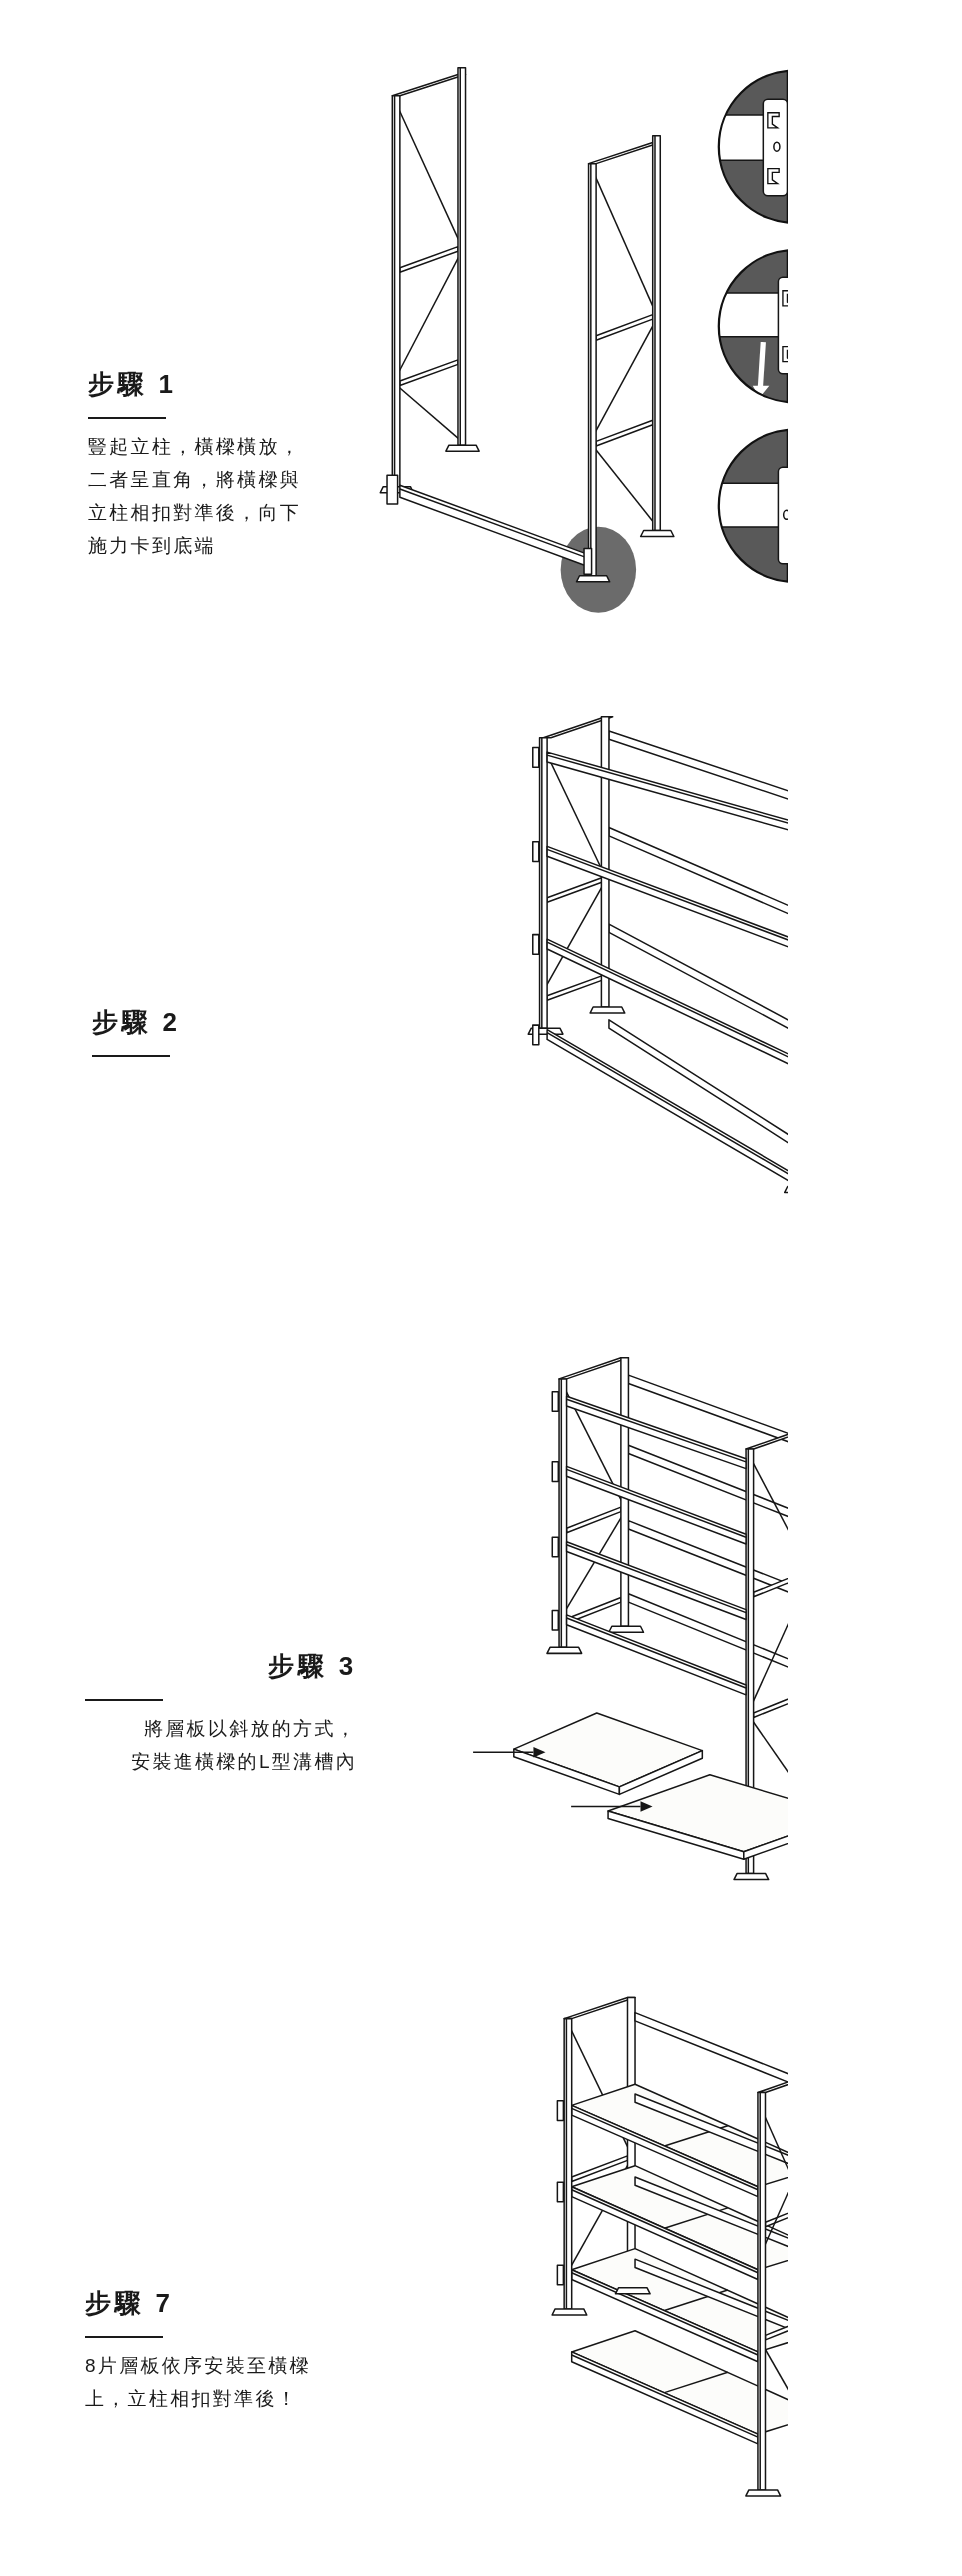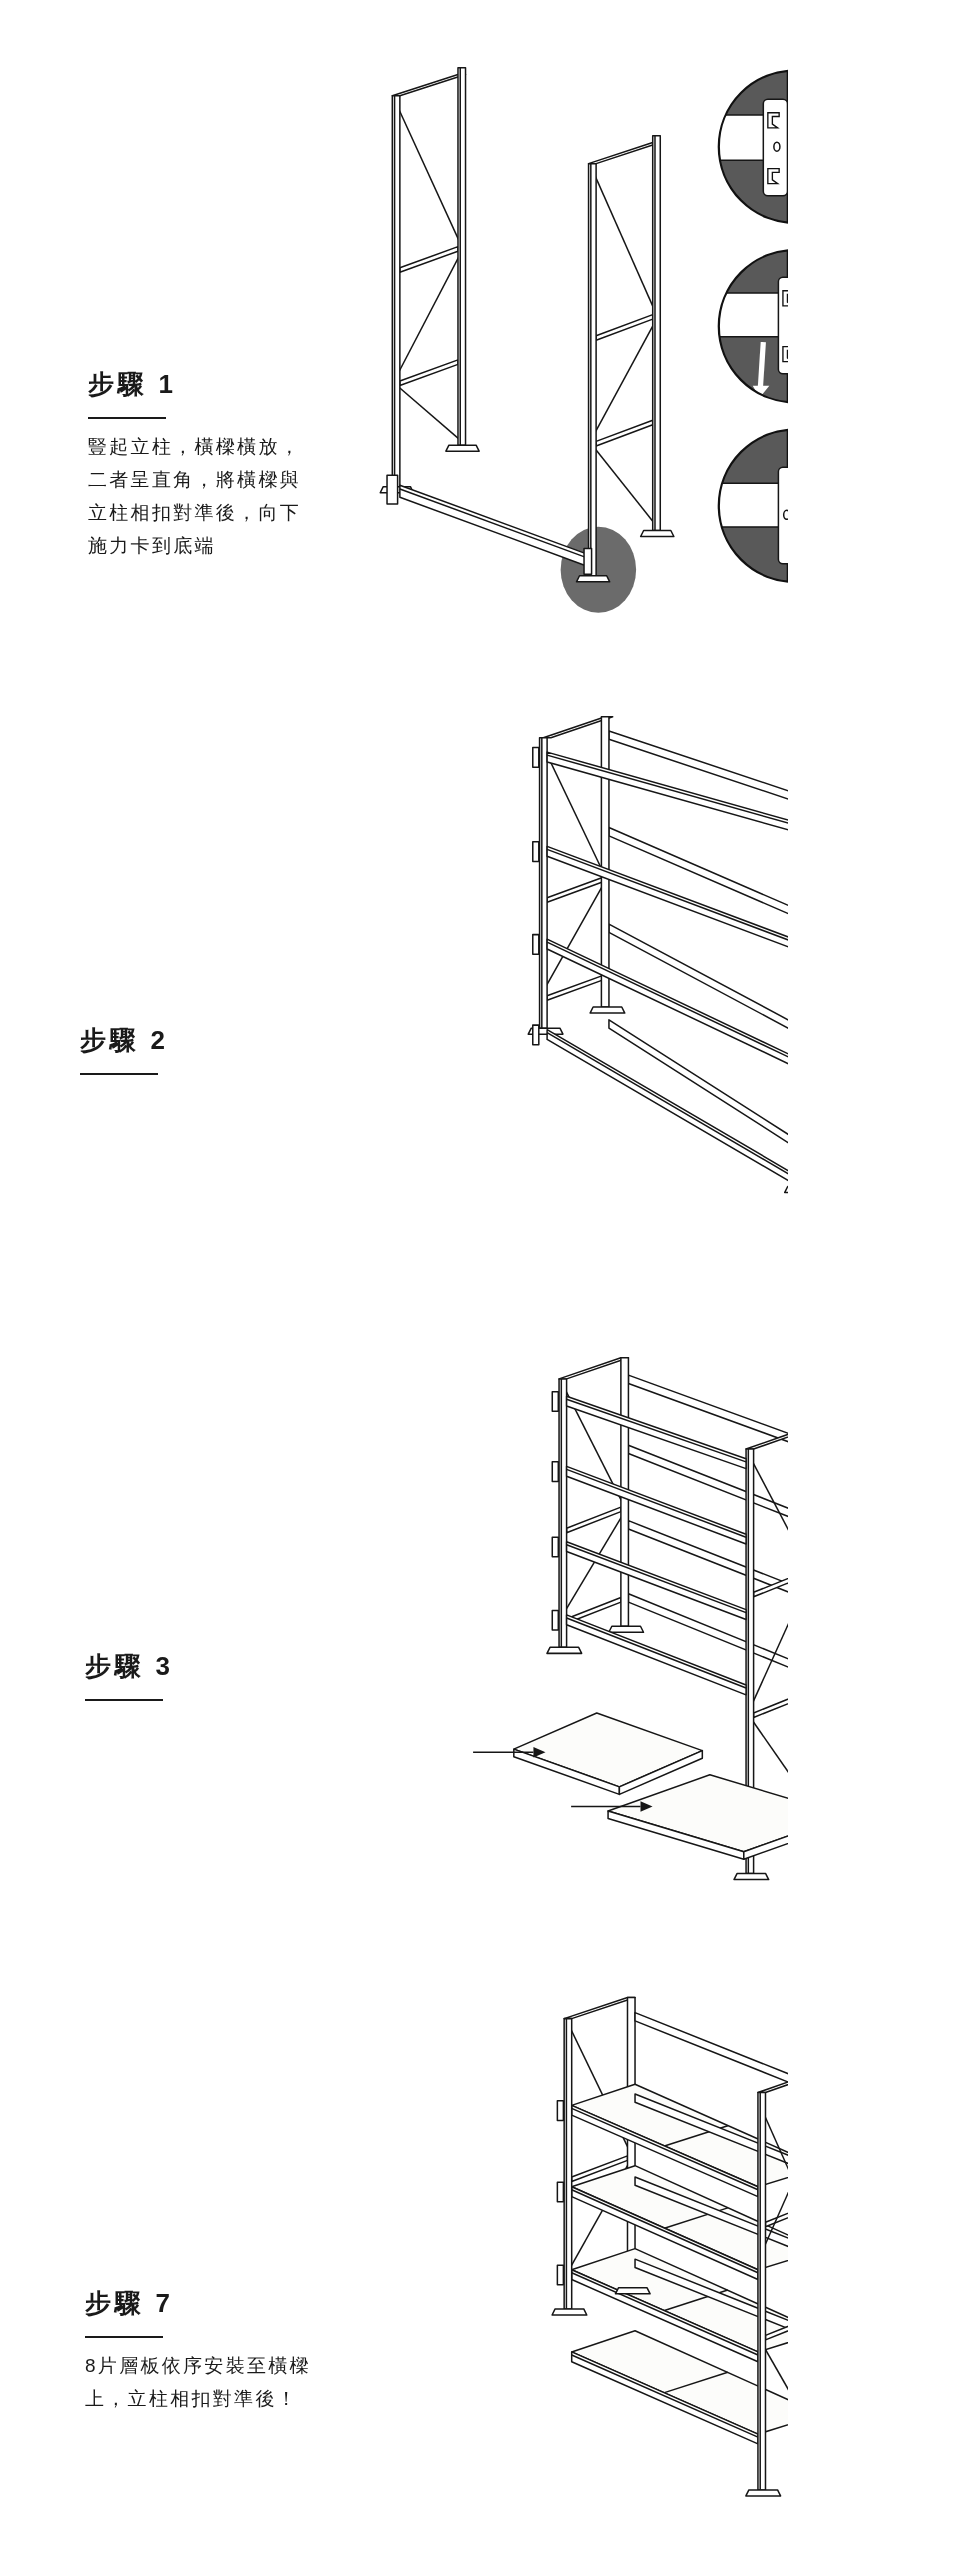--- a/index.html
+++ b/index.html
@@ -5,22 +5,22 @@
   html,body{margin:0;padding:0;background:#fff;}
   .page{position:relative;width:788px;height:2576px;background:#fff;overflow:hidden;
         font-family:"Liberation Sans","DejaVu Sans",sans-serif;color:#1a1a1a;}
   .step-text{position:absolute;width:272px;}
   .step-title{margin:0;font-size:26px;font-weight:700;letter-spacing:3.8px;color:#1a1a1a;}
   .rule{width:78px;border-top:2.3px solid #1a1a1a;margin-top:15px;}
   .step-body{margin:10.6px 0 0 0;font-size:19px;line-height:33px;letter-spacing:2.3px;
              font-weight:500;white-space:pre-line;color:#1a1a1a;}
   .fig{position:absolute;}
   .s1-text{left:88px;top:367px;}
-  .s2-text{left:80px;top:1005px;margin-top:18px;}
-  .s3-text{left:85px;top:1649px;}
+  .s2-text{left:92px;top:1005px;}
+  .s3-text{left:85px;top:1649px;text-align:right;}
   .s4-text{left:85px;top:2286px;}
   .s1-fig{left:362px;top:64px;width:355px;height:551px;}
   .detail-fig{left:715px;top:69px;width:160px;height:522px;}
   .s2-fig{left:483px;top:709px;width:362px;height:498px;}
   .s3-fig{left:423px;top:1351px;width:438px;height:558px;}
   .s4-fig{left:490px;top:1996px;width:370px;height:509px;}
   svg .f{fill:#ffffff;stroke:#161616;stroke-width:2;stroke-linejoin:round;}
   svg .fl{fill:#fcfcfa;stroke:#161616;stroke-width:2;stroke-linejoin:round;}
   svg .l{fill:none;stroke:#161616;stroke-width:2;}
   svg .ink{fill:#161616;stroke:none;}
@@ -221,20 +221,22 @@
           <line class="l" x1="85" y1="429" x2="415" y2="622"></line>
         </g>
       </svg>
     </div>
   </section>
 
   <section>
     <div class="step-text s3-text">
       <h2 class="step-title">步驟 3</h2>
       <div class="rule"></div>
+      <p class="step-body">將層板以斜放的方式，
+安裝進橫樑的L型溝槽內</p>
     </div>
 
     <div class="fig s3-fig">
       <svg width="438" height="558" viewBox="0 0 580 740">
 
         <g>
           <polygon class="f" points="272,32 508,118 508,129 272,43"></polygon>
           <polygon class="f" points="272,125 508,218 508,229 272,136"></polygon>
           <polygon class="f" points="272,225 508,318 508,329 272,236"></polygon>
           <polygon class="f" points="272,322 508,418 508,429 272,333"></polygon>

